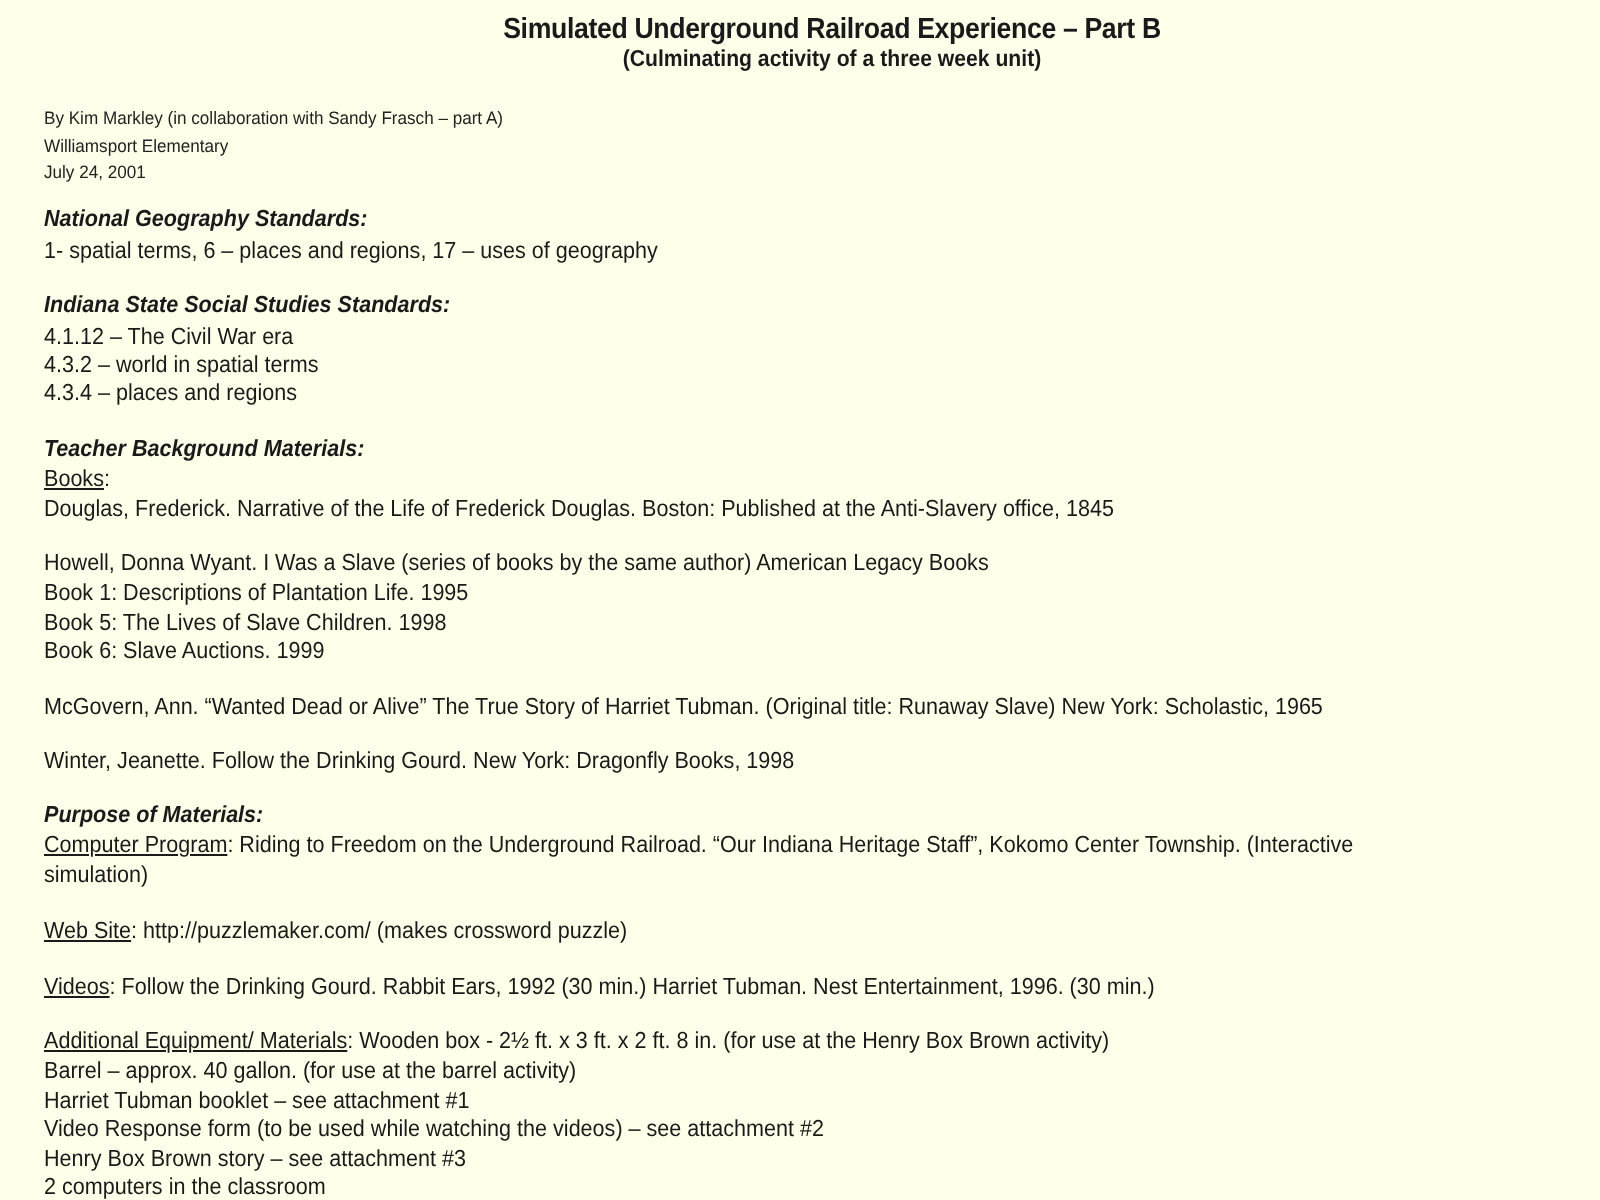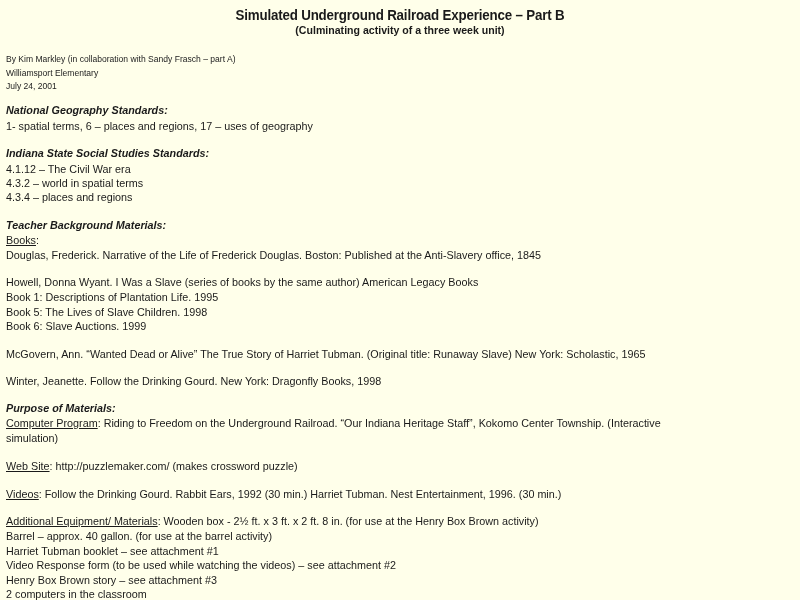--- a/index.html
+++ b/index.html
@@ -10,21 +10,21 @@
       overflow: hidden;
       background: #FFFFEA;
     }
     body {
       font-family: "Liberation Sans", sans-serif;
       color: #1a1a1a;
       position: relative;
     }
     .page {
       position: absolute;
-      left: 0; top: 0;
+      left: 16px; top: 0;
       width: 680px;
       height: 600px;
     }
     .title {
       position: absolute;
       left: 0; width: 800px;
       top: 7px;
       text-align: center;
       font-weight: bold;
       font-size: 14.5px;

